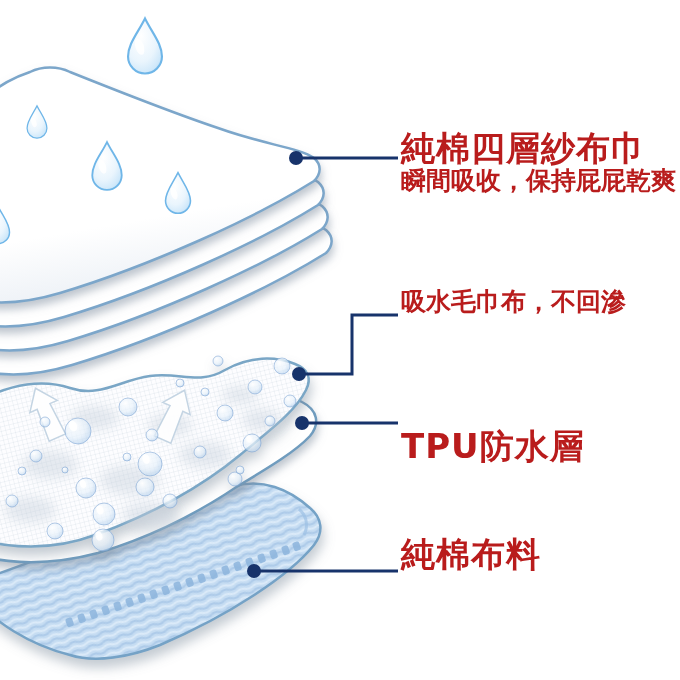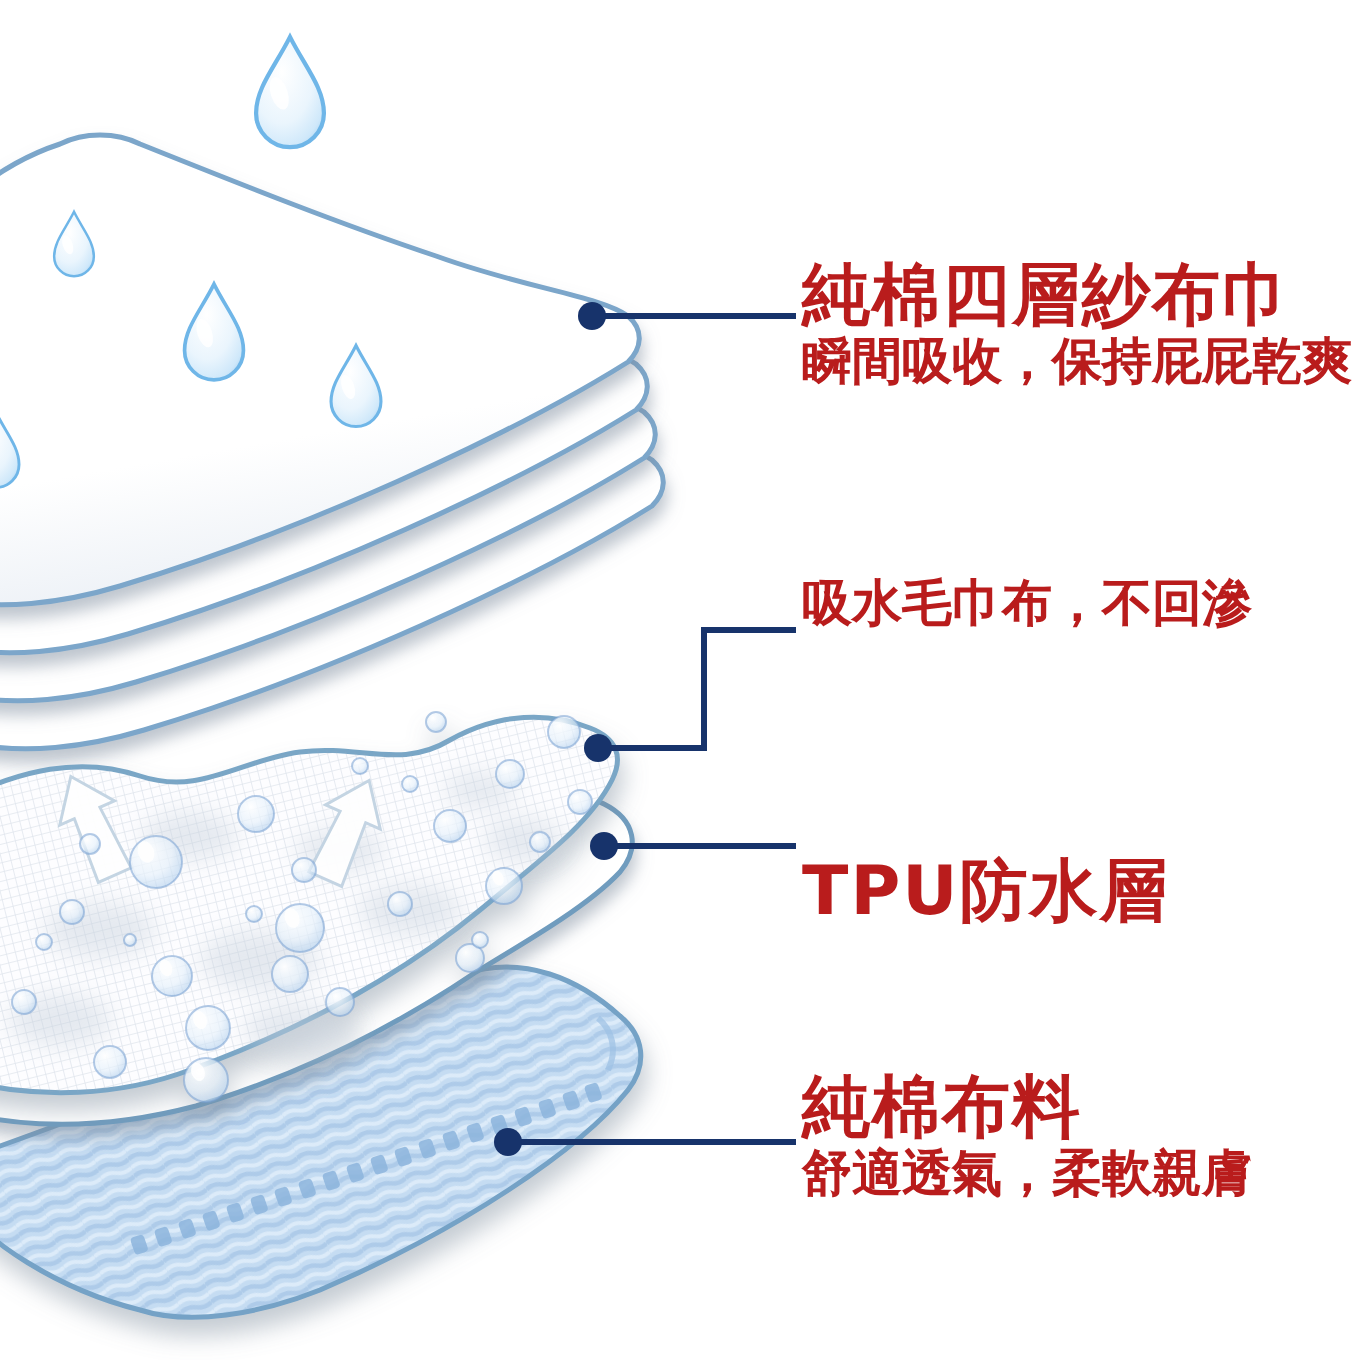--- a/index.html
+++ b/index.html
@@ -216,16 +216,15 @@
     <div class="subtitle">瞬間吸收，保持屁屁乾爽</div>
   </div>
   <div class="callout" id="callout-2">
     <div class="subtitle">吸水毛巾布，不回滲</div>
   </div>
   <div class="callout" id="callout-3">
     <div class="title">TPU防水層</div>
   </div>
   <div class="callout" id="callout-4">
     <div class="title">純棉布料</div>
-    <div class="subtitle">舒適透氣，柔軟親膚</div>
   </div>
 
 </div>
 
 </body></html>

